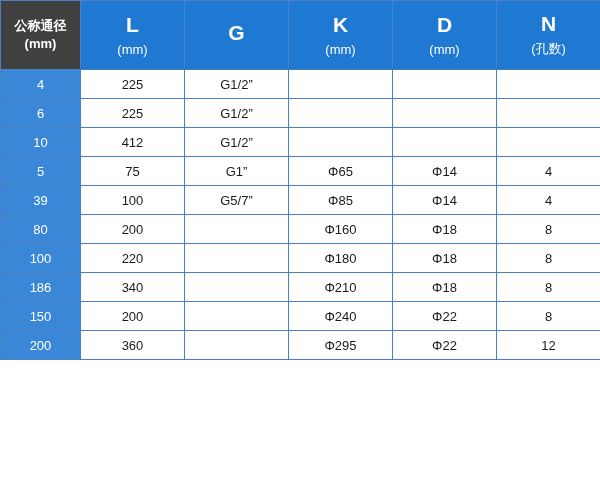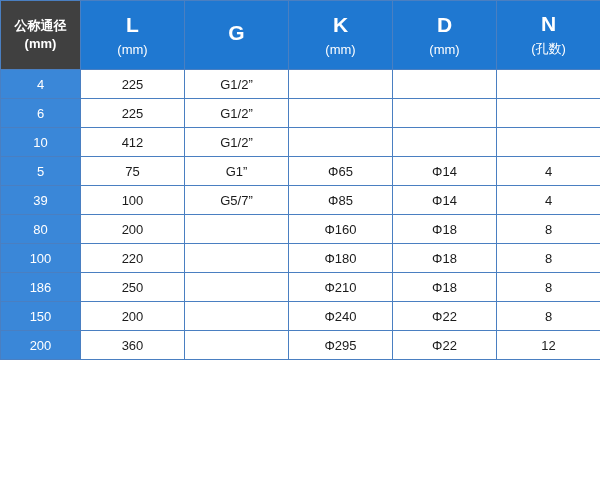--- a/index.html
+++ b/index.html
@@ -172,21 +172,21 @@
       <tr>
         <td class="dn">100</td>
         <td>220</td>
         <td></td>
         <td>Φ180</td>
         <td>Φ18</td>
         <td>8</td>
       </tr>
       <tr>
         <td class="dn">186</td>
-        <td>250</td>
+        <td>340</td>
         <td></td>
         <td>Φ210</td>
         <td>Φ18</td>
         <td>8</td>
       </tr>
       <tr>
         <td class="dn">150</td>
         <td>200</td>
         <td></td>
         <td>Φ240</td>

